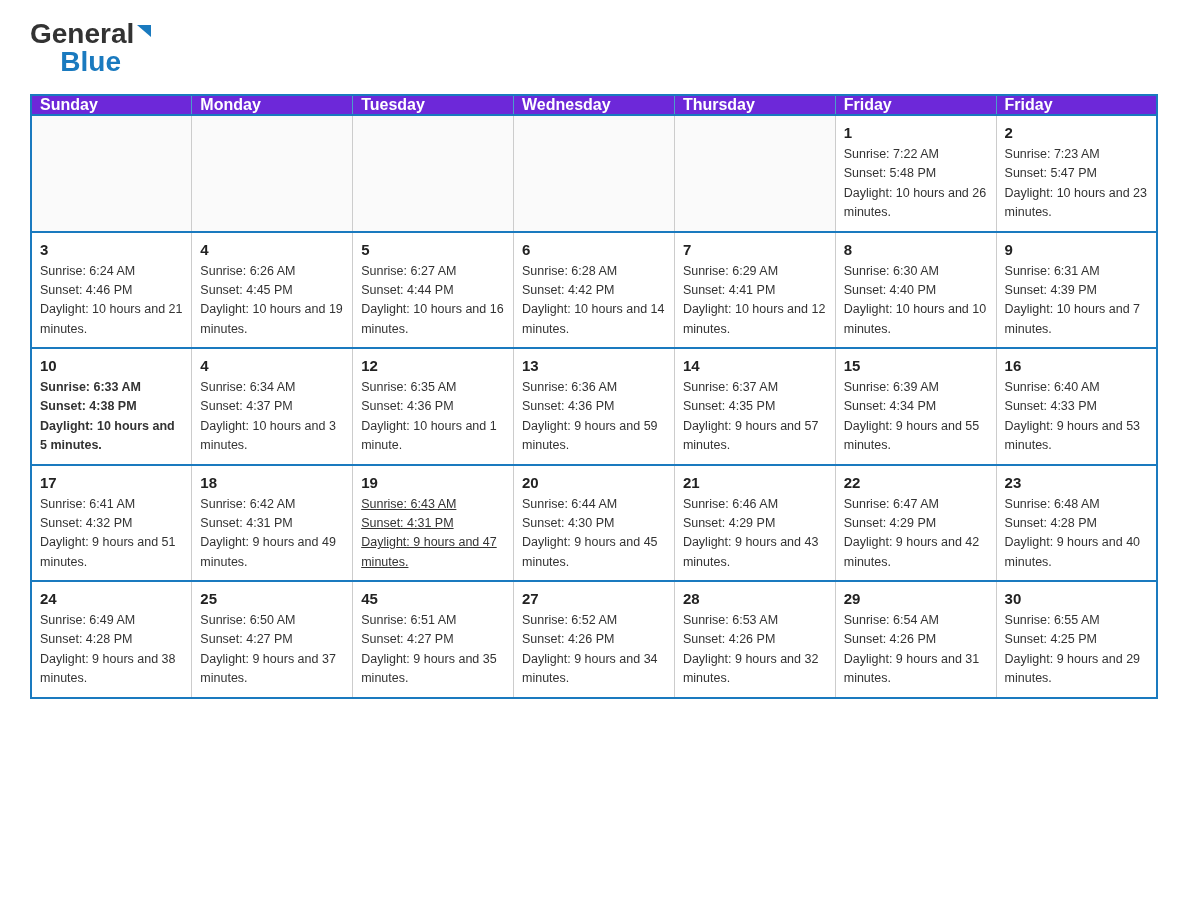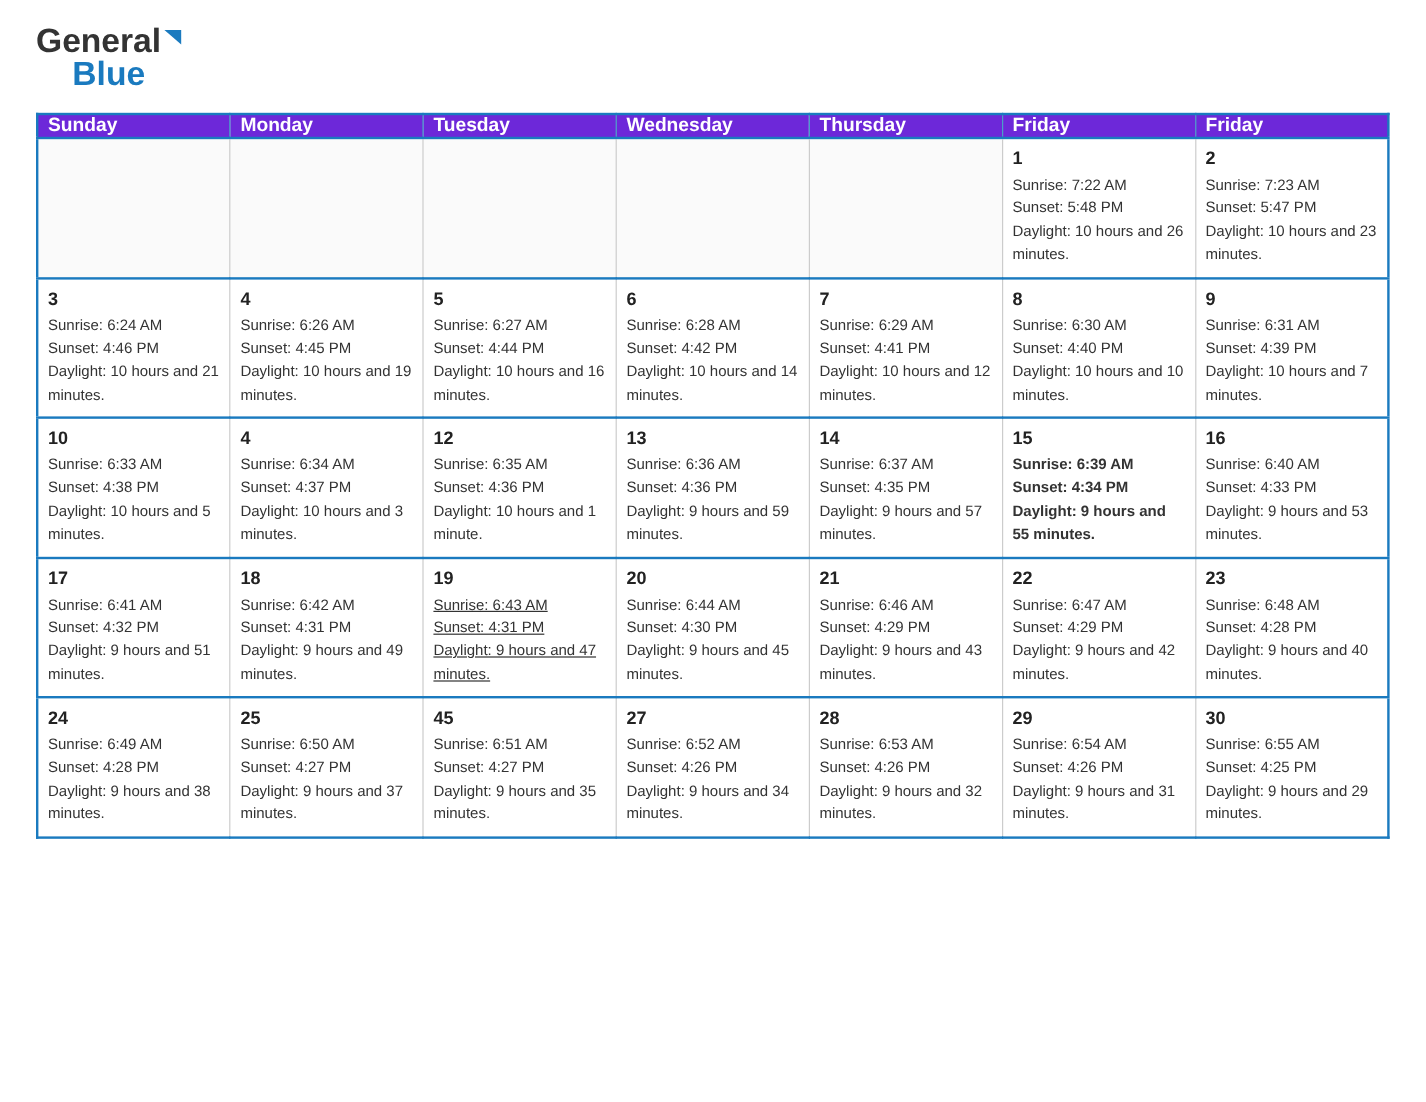--- a/index.html
+++ b/index.html
@@ -198,21 +198,21 @@
         <td>
           <span class="day-number">9</span>
           <div class="day-info" style="white-space: pre-line;">Sunrise: 6:31 AM
 Sunset: 4:39 PM
 Daylight: 10 hours and 7 minutes.</div>
         </td>
       </tr>
       <tr>
         <td>
           <span class="day-number">10</span>
-          <div class="day-info" style="white-space: pre-line;">Sunrise: 6:33 AM
+          <div class="day-info" style="white-space: pre-line; font-weight: bold;">Sunrise: 6:33 AM
 Sunset: 4:38 PM
 Daylight: 10 hours and 5 minutes.</div>
         </td>
         <td>
           <span class="day-number">4</span>
           <div class="day-info" style="white-space: pre-line;">Sunrise: 6:34 AM
 Sunset: 4:37 PM
 Daylight: 10 hours and 3 minutes.</div>
         </td>
         <td>
@@ -228,21 +228,21 @@
 Daylight: 9 hours and 59 minutes.</div>
         </td>
         <td>
           <span class="day-number">14</span>
           <div class="day-info" style="white-space: pre-line;">Sunrise: 6:37 AM
 Sunset: 4:35 PM
 Daylight: 9 hours and 57 minutes.</div>
         </td>
         <td>
           <span class="day-number">15</span>
-          <div class="day-info" style="white-space: pre-line; font-weight: bold;">Sunrise: 6:39 AM
+          <div class="day-info" style="white-space: pre-line;">Sunrise: 6:39 AM
 Sunset: 4:34 PM
 Daylight: 9 hours and 55 minutes.</div>
         </td>
         <td>
           <span class="day-number">16</span>
           <div class="day-info" style="white-space: pre-line;">Sunrise: 6:40 AM
 Sunset: 4:33 PM
 Daylight: 9 hours and 53 minutes.</div>
         </td>
       </tr>

